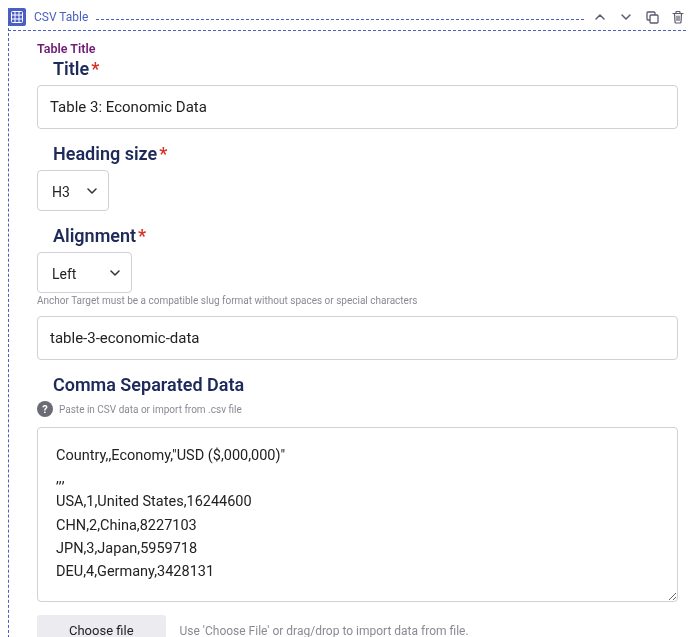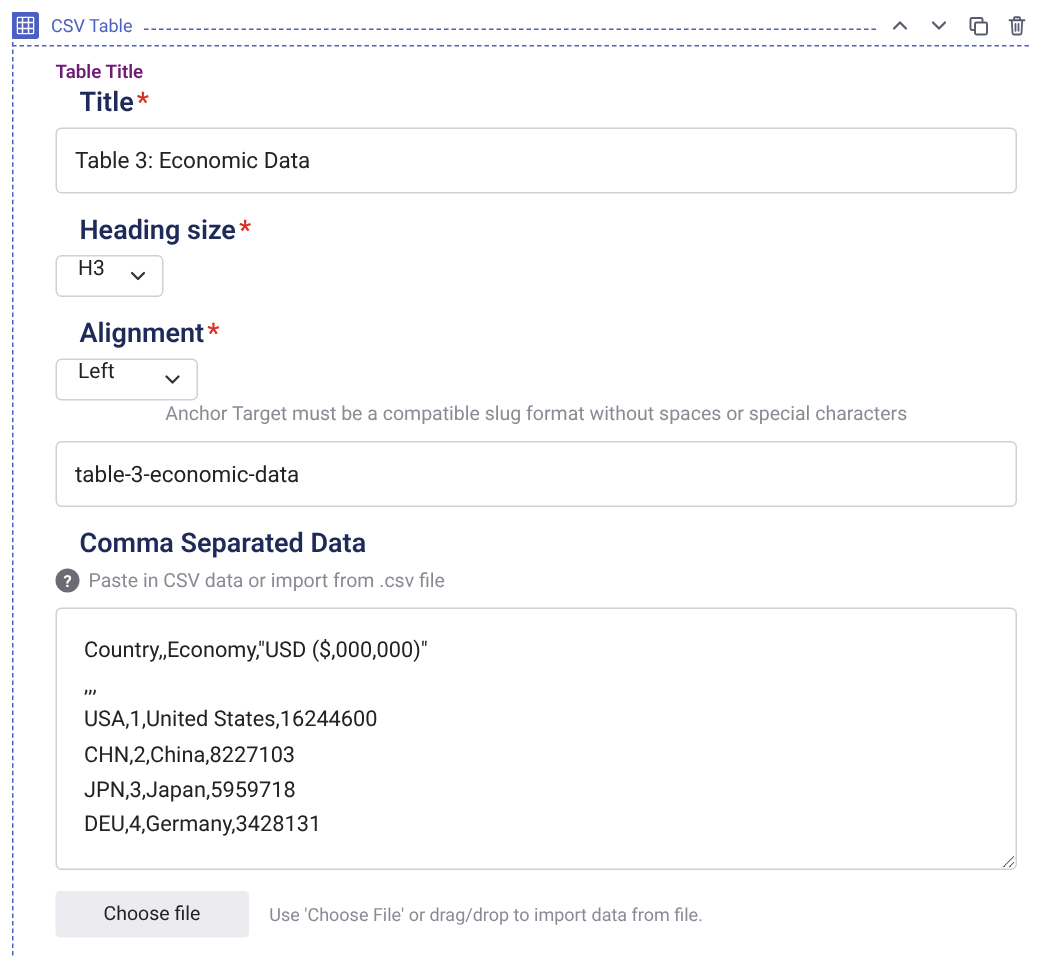--- a/index.html
+++ b/index.html
@@ -90,40 +90,39 @@
   }
   .select-wrap {
     position: relative;
     display: inline-block;
   }
   .select-wrap select {
     appearance: none;
     -webkit-appearance: none;
     border: 1px solid #d0d0d8;
     border-radius: 4px;
-    padding: 0 38px 10px 14px;
+    padding: 13px 38px 10px 14px;
     font-size: 14px;
     color: #222;
     background: #fff;
     font-family: inherit;
     cursor: pointer;
   }
   .select-caret {
     position: absolute;
     right: 12px;
     top: 50%;
     transform: translateY(-50%);
     pointer-events: none;
     color: #444;
   }
   .helper {
     color: #8a8a95;
-    font-size: 13px;
+    font-size: 10px;
     margin-top: 2px;
-    text-align: center;
   }
   .helper-row {
     display: flex;
     align-items: center;
     gap: 6px;
     margin-top: 2px;
   }
   .help-icon {
     width: 16px;
     height: 16px;

